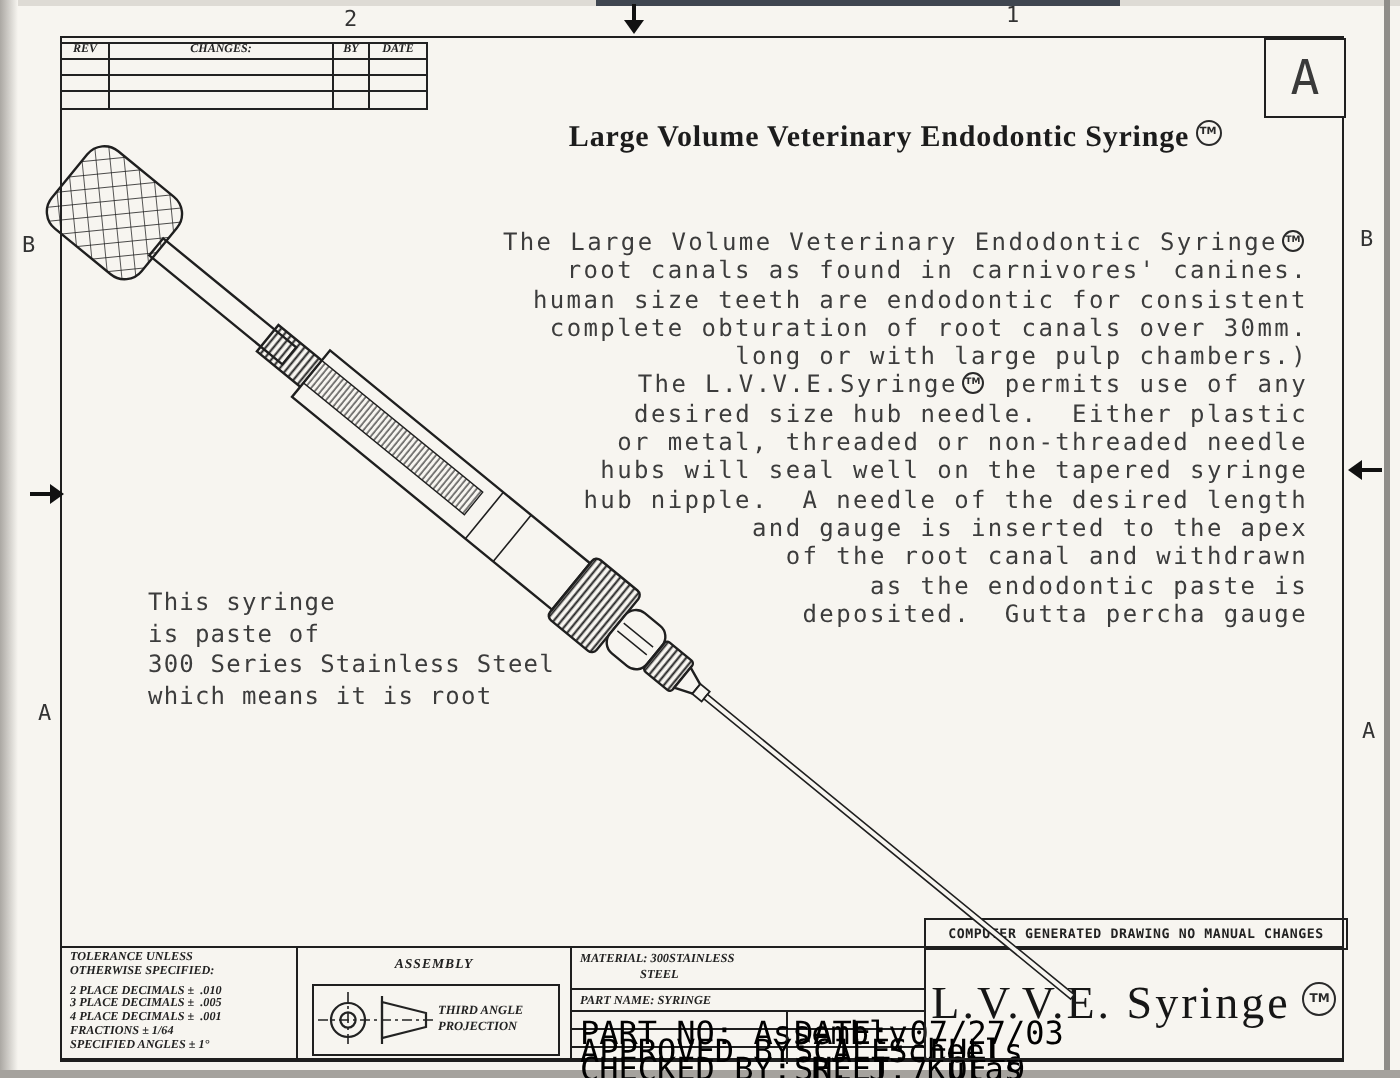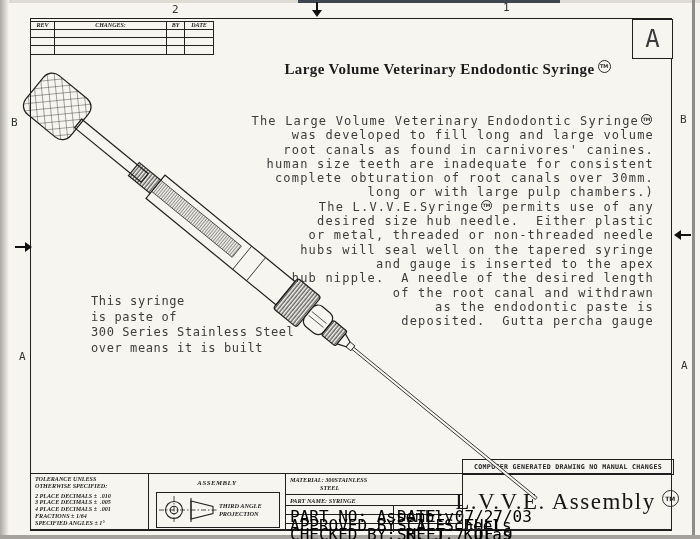--- a/index.html
+++ b/index.html
@@ -37,21 +37,21 @@
               font-family:"Liberation Serif",serif;font-weight:bold;font-size:15px;letter-spacing:.4px;color:#1c1c1c;white-space:nowrap;}
   .tmc{display:inline-block;border:1px solid #2a2a2a;border-radius:50%;width:11px;height:11px;line-height:11px;
        font-family:"DejaVu Sans",sans-serif;font-weight:bold;font-size:5px;letter-spacing:0;text-align:center;
        vertical-align:6px;margin-left:3px;color:#2a2a2a;}
   .tmc.small{width:9px;height:9px;line-height:9px;font-size:4.5px;vertical-align:4px;margin:0 2px;}
   .tmc.big{width:15px;height:15px;line-height:15px;font-size:6px;vertical-align:8px;margin-left:6px;}
   
   .para{left:225px;top:114px;width:429px;text-align:right;color:#3c3c3c;}
   .bline{white-space:pre;font-size:12px;letter-spacing:1.2px;line-height:14.3px;height:14.3px;}
   
-  .left-note{left:74px;top:294px;color:#3c3c3c;margin-left:17px;}
+  .left-note{left:74px;top:294px;color:#3c3c3c;}
   .nline{white-space:pre;font-size:12px;letter-spacing:.6px;line-height:15.6px;}
   
   .stamp{left:462px;top:459px;width:210px;height:14px;border:1.3px solid #1f1f1f;
          display:flex;align-items:center;justify-content:center;
          font-size:6.6px;letter-spacing:.3px;font-weight:bold;color:#222;white-space:nowrap;}
   
   .tb{top:473px;height:57px;border:1.2px solid #1f1f1f;box-sizing:border-box;background:transparent;}
   .tb-tol{left:30px;width:119px;padding:2px 0 0 4px;}
   .tol-line{font-family:"Liberation Serif",serif;font-style:italic;font-weight:bold;font-size:6.1px;line-height:6.8px;color:#222;white-space:pre;}
   .tol-gap{height:3px;}
@@ -130,41 +130,40 @@
       <div class="rev-cell bot"></div>
       <div class="rev-cell last bot"></div>
   </div>
 
   <div class="abs main-title">
     <span>Large Volume Veterinary Endodontic Syringe</span><span class="tmc">TM</span>
   </div>
 
   <div class="abs para">
     <div class="bline"><span>The Large Volume Veterinary Endodontic Syringe</span><span class="tmc small">TM</span></div>
-    <div class="bline">was developed to fill long and large volume</div>
     <div class="bline">root canals as found in carnivores' canines.</div>
-    <div class="bline">human size teeth are inadequate for consistent</div>
+    <div class="bline">human size teeth are endodontic for consistent</div>
     <div class="bline">complete obturation of root canals over 30mm.</div>
     <div class="bline">long or with large pulp chambers.)</div>
     <div class="bline"><span>The L.V.V.E.Syringe</span><span class="tmc small">TM</span><span> permits use of any</span></div>
     <div class="bline">desired size hub needle.  Either plastic</div>
     <div class="bline">or metal, threaded or non-threaded needle</div>
     <div class="bline">hubs will seal well on the tapered syringe</div>
+    <div class="bline">hub nipple.  A needle of the desired length</div>
     <div class="bline">and gauge is inserted to the apex</div>
-    <div class="bline">hub nipple.  A needle of the desired length</div>
     <div class="bline">of the root canal and withdrawn</div>
     <div class="bline">as the endodontic paste is</div>
     <div class="bline">deposited.  Gutta percha gauge</div>
   </div>
 
   <div class="abs left-note">
     <div class="nline">This syringe</div>
     <div class="nline">is paste of</div>
     <div class="nline">300 Series Stainless Steel</div>
-    <div class="nline">over means it is built</div>
+    <div class="nline">which means it is root</div>
   </div>
 
   <div class="abs stamp">COMPUTER GENERATED DRAWING NO MANUAL CHANGES</div>
 
   <div class="abs tb tb-tol">
     <div class="tol-line">TOLERANCE UNLESS</div>
     <div class="tol-line">OTHERWISE SPECIFIED:</div>
     <div class="tol-gap"></div>
     <div class="tol-line">2 PLACE DECIMALS ±  .010</div>
     <div class="tol-line">3 PLACE DECIMALS ±  .005</div>
@@ -206,21 +205,21 @@
       <div class="mat-r">SCALE: FULL</div>
     </div>
     <div class="mat-split bot">
       <div class="mat-l">CHECKED BY: R. J. Kulas</div>
       <div class="mat-r">SHEET 7 OF 9</div>
     </div>
   </div>
 
   <div class="abs tb tb-lvve">
     <div class="lvve-text">
-      <span>L.V.V.E. Assembly</span><span class="tmc big">TM</span>
+      <span>L.V.V.E. Syringe</span><span class="tmc big">TM</span>
     </div>
   </div>
 
   <svg class="abs drawing-layer" width="700" height="539" viewBox="0 0 700 539">
     <defs>
       <pattern id="xh" width="7" height="7" patternUnits="userSpaceOnUse" patternTransform="rotate(45)">
         <path d="M0 0 H7 M0 0 V7" stroke="#1f1f1f" stroke-width="0.8" fill="none"></path>
       </pattern>
       <pattern id="kn" width="3" height="4" patternUnits="userSpaceOnUse">
         <path d="M1.2 0 V4" stroke="#1f1f1f" stroke-width="1" fill="none"></path>

